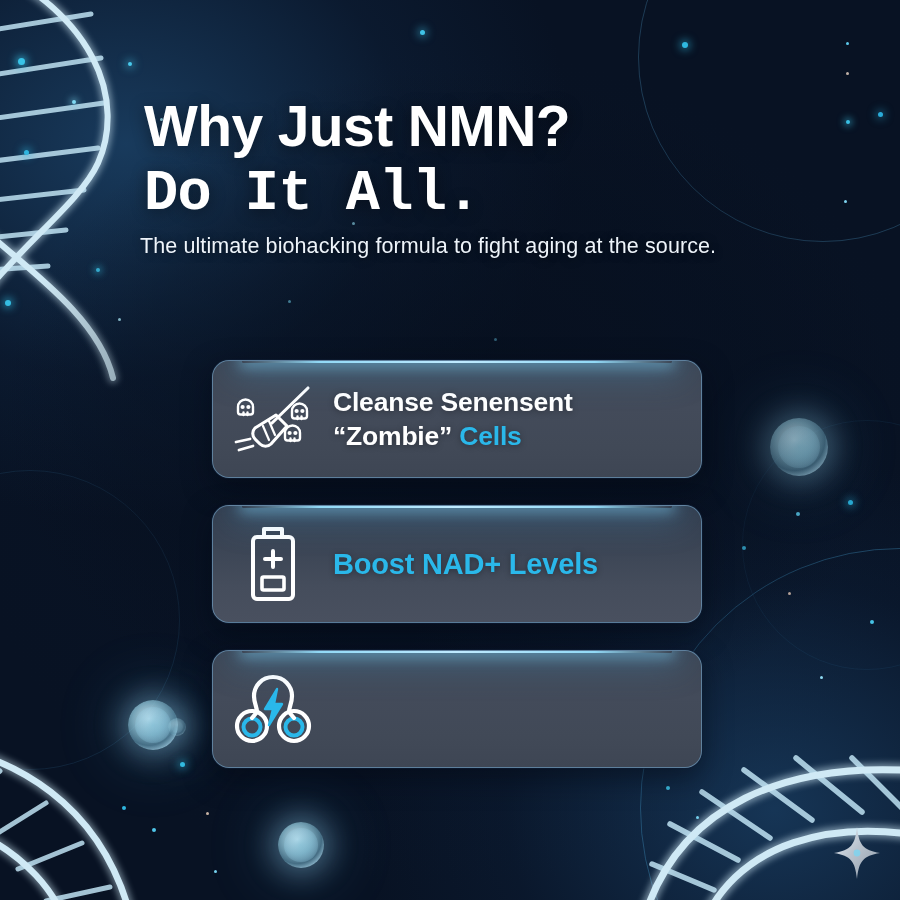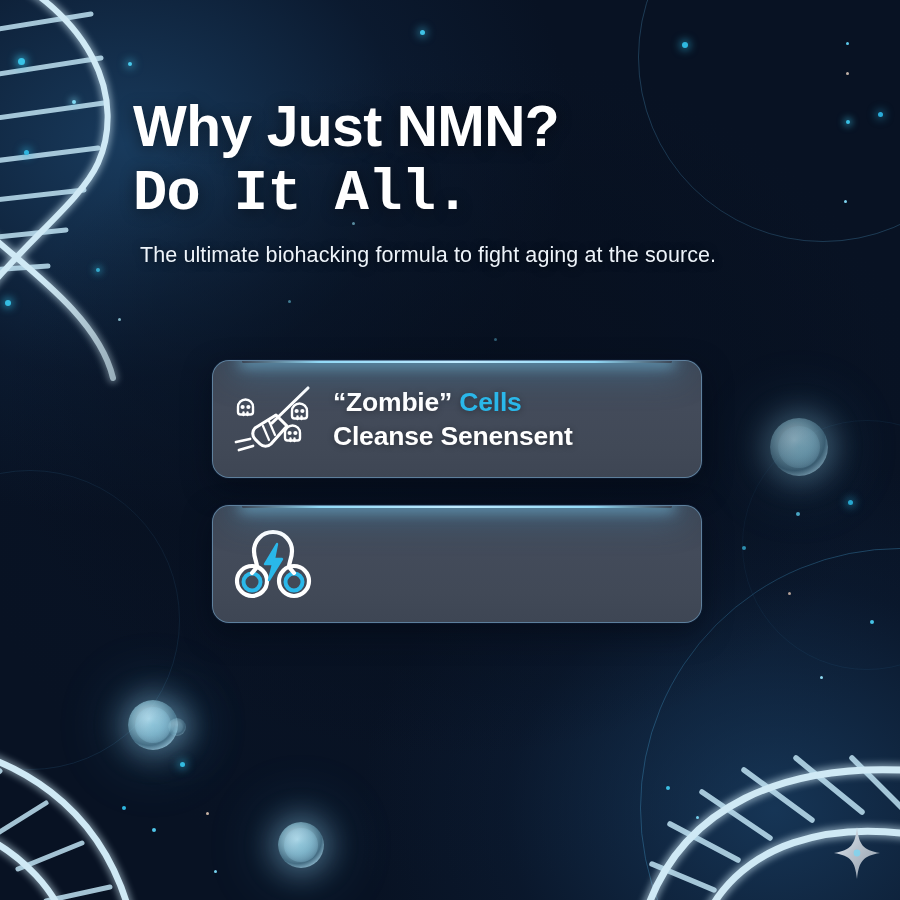--- a/index.html
+++ b/index.html
@@ -55,29 +55,29 @@
   }
   .cell::after {
     content:""; position:absolute; inset:14%; border-radius:50%;
     background:radial-gradient(circle at 50% 50%, rgba(120,190,215,0.55) 0%, rgba(150,210,235,0.30) 60%, rgba(160,215,238,0.06) 100%);
   }
 
   
   .content { position:absolute; inset:0; }
 
   .headline {
-    position:absolute; left:133px; top:92px;
+    position:absolute; left:144px; top:92px;
     font-size:57px; font-weight:bold; line-height:68px;
     color:#ffffff; letter-spacing:-0.6px;
     text-shadow:0 2px 16px rgba(0,0,0,0.45);
   }
   .headline .l2 { display:block;font-family:Liberation Mono, monospace; }
 
   .subhead {
-    position:absolute; left:140px; top:243px;
+    position:absolute; left:140px; top:234px;
     font-size:21.5px; font-weight:400; color:#eef4fa; letter-spacing:0.1px;
     text-shadow:0 1px 8px rgba(0,0,0,0.5);
   }
 
   
   .cards { position:absolute; left:212px; top:360px; width:490px; }
 
   .card {
     position:relative; width:490px; height:118px; margin-bottom:27px;
     border-radius:17px;
@@ -277,25 +277,38 @@
 
             <g stroke-width="2.4">
               <path d="M55 50 a7.5 7.5 0 1 1 15 0 v5 a2.5 2.5 0 0 1 -2.5 2.5 h-10 A2.5 2.5 0 0 1 55 55 Z"></path>
               <circle cx="59.6" cy="50" r="2.1" fill="#ffffff" stroke="none"></circle>
               <circle cx="65.4" cy="50" r="2.1" fill="#ffffff" stroke="none"></circle>
               <path d="M60.5 55.5 v2.5 M64.5 55.5 v2.5"></path>
             </g>
           </svg>
         </div>
         <div class="card-text">
+          <span class="ln">Cleanse Senensent</span>
           <span class="ln"><span>“Zombie” </span><span class="accent">Cells</span></span>
-          <span class="ln">Cleanse Senensent</span>
         </div>
       </div>
 
+      <div class="card card-dark">
+        <div class="card-icon">
+          <svg width="58" height="78" viewBox="0 0 58 78" fill="none" stroke="#ffffff" stroke-width="4" stroke-linecap="round" stroke-linejoin="round">
+            <path d="M20 4 h18 v8 h-18 z"></path>
+            <rect x="9" y="12" width="40" height="62" rx="4"></rect>
+            <path d="M29 26 v16 M21 34 h16"></path>
+            <rect x="18" y="52" width="22" height="13" rx="1.5" stroke-width="3.6"></rect>
+          </svg>
+        </div>
+        <div class="card-text accent-all">
+          <span class="ln">Boost NAD+ Levels</span>
+        </div>
+      </div>
 
       <div class="card card-mid">
         <div class="card-icon">
           <svg width="82" height="76" viewBox="0 0 82 76" fill="none" stroke="#ffffff" stroke-width="4.2" stroke-linecap="round" stroke-linejoin="round">
 
             <path d="M41 6
                      c 11 0, 19 9, 19 19
                      c 0 7, -3 11, -3 16
                      M41 6
                      c -11 0, -19 9, -19 19

